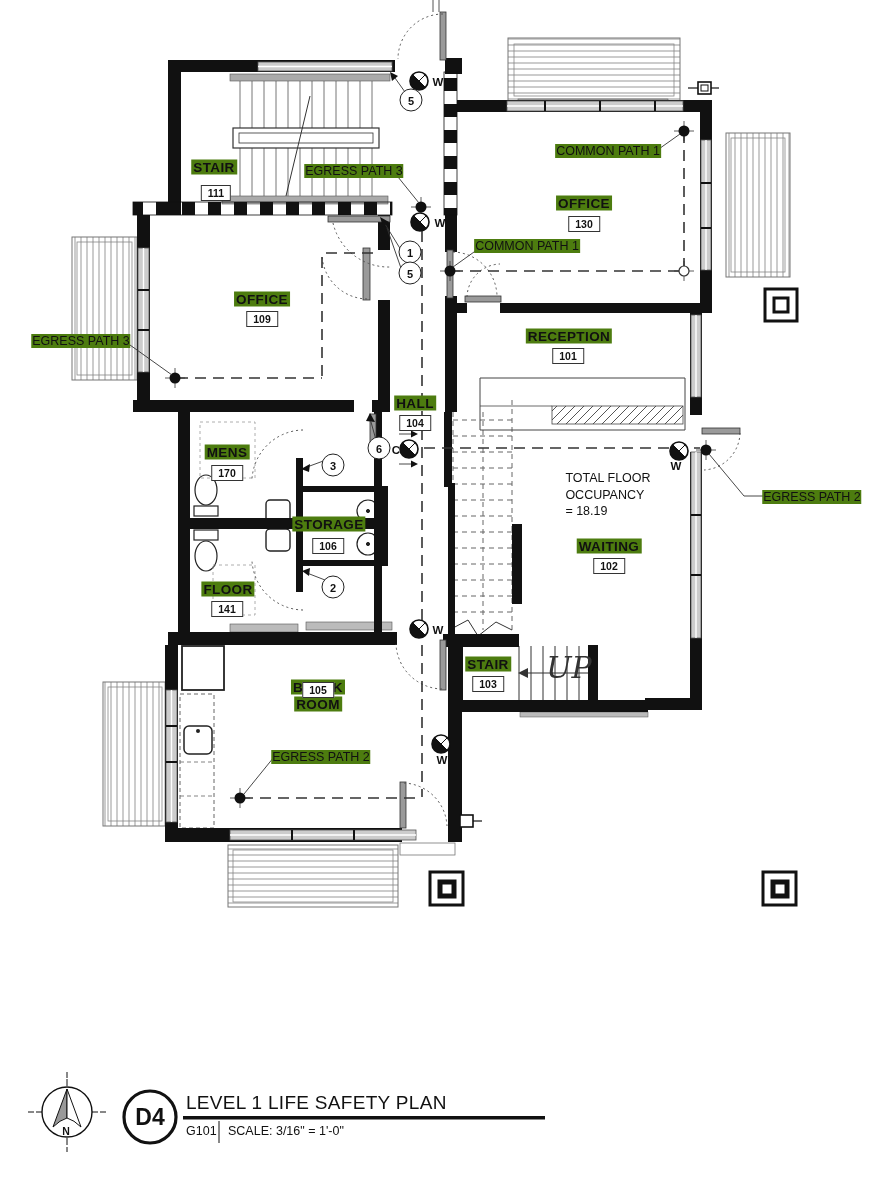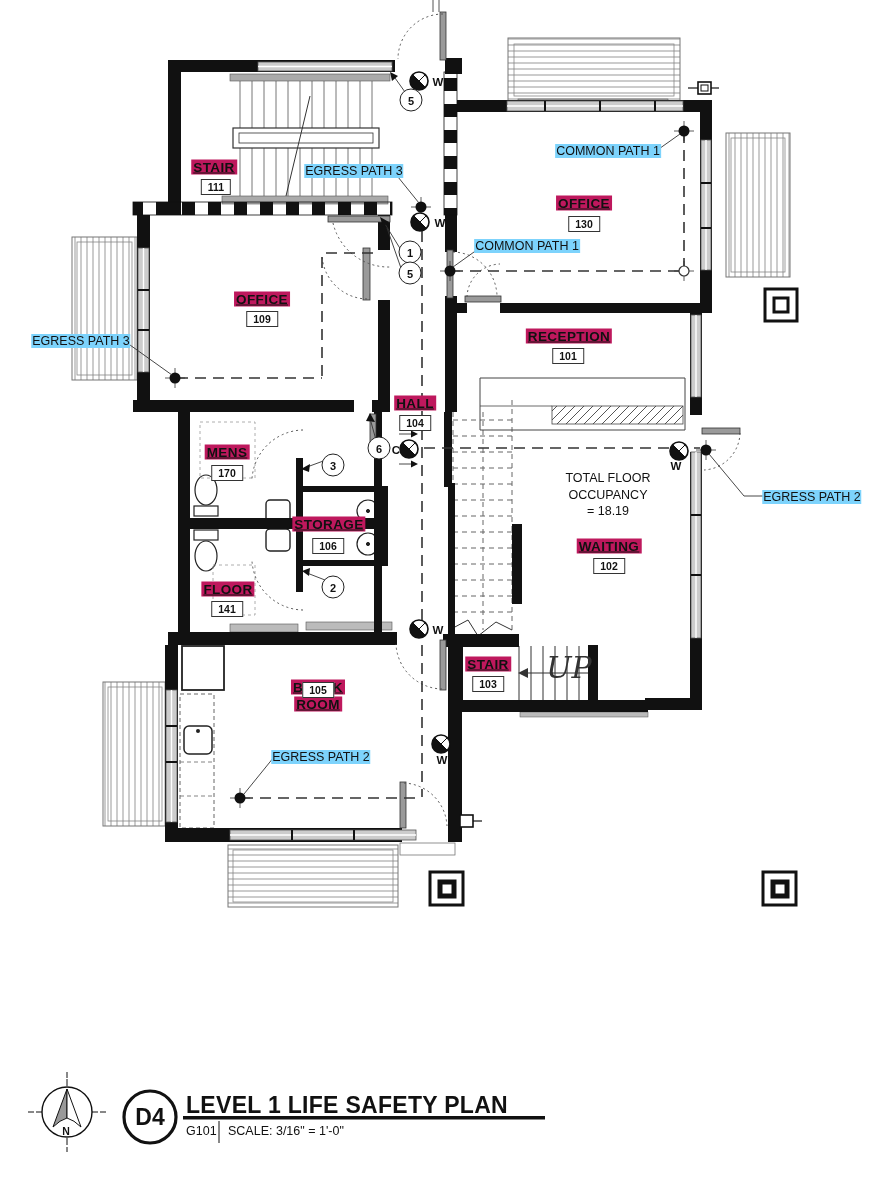--- a/index.html
+++ b/index.html
@@ -1,29 +1,29 @@
 <!DOCTYPE html>
 <html><head>
 <meta charset="utf-8">
 <style>
   html,body{margin:0;padding:0;background:#fff;}
   #plan{position:relative;width:883px;height:1200px;background:#fff;overflow:hidden;
         font-family:"Liberation Sans",sans-serif;color:#111;}
   #lines{position:absolute;left:0;top:0;}
   .abs{position:absolute;white-space:nowrap;}
   .ctr{transform:translate(-50%,-50%);}
-  .rm{font-weight:bold;font-size:13.5px;text-decoration:underline;letter-spacing:.4px;background:#be185d;padding:0 2px;}
+  .rm{font-weight:bold;font-size:13.5px;letter-spacing:.4px;background:#4d7c0f;padding:0 2px;}
   .num{font-weight:bold;font-size:10.5px;border:1.2px solid #333;background:#fff;padding:1px 6px;}
-  .ann{font-size:12.5px;background:#7dd3fc;padding:0 1px;}
+  .ann{font-size:12.5px;background:#4d7c0f;padding:0 1px;}
   .sgl{font-size:11.5px;font-weight:bold;}
   .tag{width:21px;height:21px;border:1.6px solid #222;border-radius:50%;background:#fff;
        font-size:11px;font-weight:bold;display:flex;align-items:center;justify-content:center;}
-  .occ{text-align:center;font-size:12.5px;line-height:16.5px;transform:translate(-50%,0);}
+  .occ{font-size:12.5px;line-height:16.5px;transform:translate(-50%,0);}
   .up{font-size:30px;font-style:italic;font-family:"DejaVu Serif",serif;color:#333;}
-  .tb-title{font-size:23px;font-weight:bold;letter-spacing:.3px;}
+  .tb-title{font-size:19px;font-weight:normal;letter-spacing:.3px;}
   .tb-sub{font-size:12.5px;}
   .tb-d4{font-size:23px;font-weight:bold;}
   .tb-n{font-size:10.5px;font-weight:bold;}
 </style>
 </head>
 <body>
 
 <div id="plan">
 
 <svg id="lines" width="883" height="1200" viewBox="0 0 883 1200">
@@ -301,21 +301,21 @@
     <path d="M67 1089 L81 1127 Q74 1120 67 1118 Z" fill="#fff" stroke="#111" stroke-width="1"></path>
   </g>
   <g>
     <circle cx="150" cy="1117" r="26" fill="#fff" stroke="#111" stroke-width="3.2"></circle>
     <rect x="183" y="1116" width="362" height="3.5" fill="#111"></rect>
     <line x1="219" y1="1121" x2="219" y2="1143" stroke="#111" stroke-width="1"></line>
   </g>
 </svg>
 
 <div class="abs ctr rm" style="left:214px;top:167px">STAIR</div>
-<div class="abs ctr num" style="left:216px;top:187px">111</div>
+<div class="abs ctr num" style="left:216px;top:193px">111</div>
 
 <div class="abs ctr rm" style="left:584px;top:203px">OFFICE</div>
 <div class="abs ctr num" style="left:584px;top:224px">130</div>
 
 <div class="abs ctr rm" style="left:262px;top:299px">OFFICE</div>
 <div class="abs ctr num" style="left:262px;top:319px">109</div>
 
 <div class="abs ctr rm" style="left:569px;top:336px">RECEPTION</div>
 <div class="abs ctr num" style="left:568px;top:356px">101</div>
 

